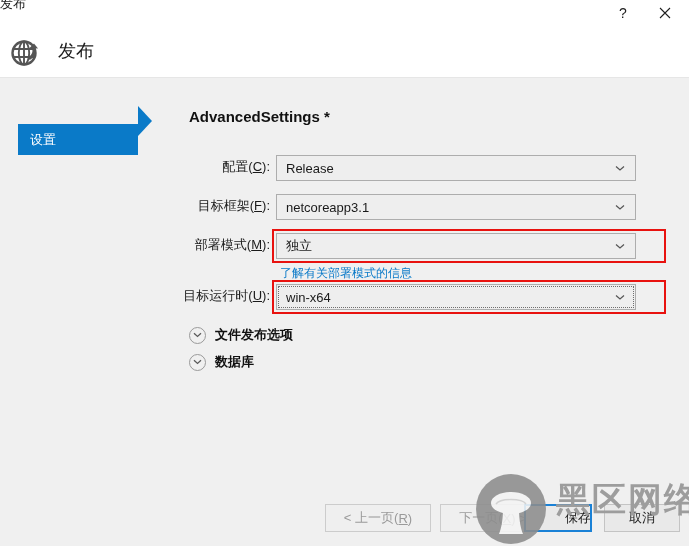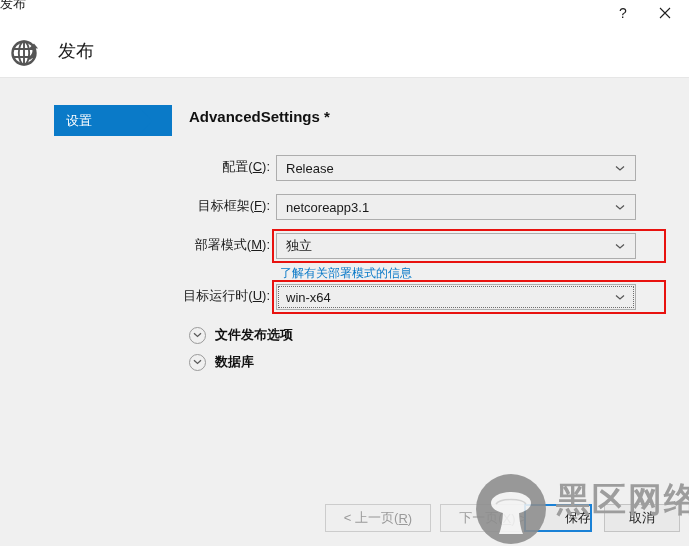--- a/index.html
+++ b/index.html
@@ -60,26 +60,25 @@
     white-space: nowrap;
   }
 
   
   .sidebar {
     position: absolute; left: 0; top: 79px;
     width: 172px; height: 467px;
     background: #f0f0f0;
   }
   .side-item {
-    position: absolute; left: 18px; top: 26px;
+    position: absolute; left: 18px; top: 45px;
     width: 120px; height: 31px;
     background: #0a7ac8;
     display: flex; align-items: center;
     cursor: default;
-    margin-left: 36px;
   }
   .side-item-label {
     margin-left: 12px;
     color: #ffffff; font-size: 13px;
     white-space: nowrap;
   }
   .side-item-arrow {
     position: absolute; left: 138px; top: 27px;
     width: 0; height: 0;
     border-top: 15.5px solid transparent;

